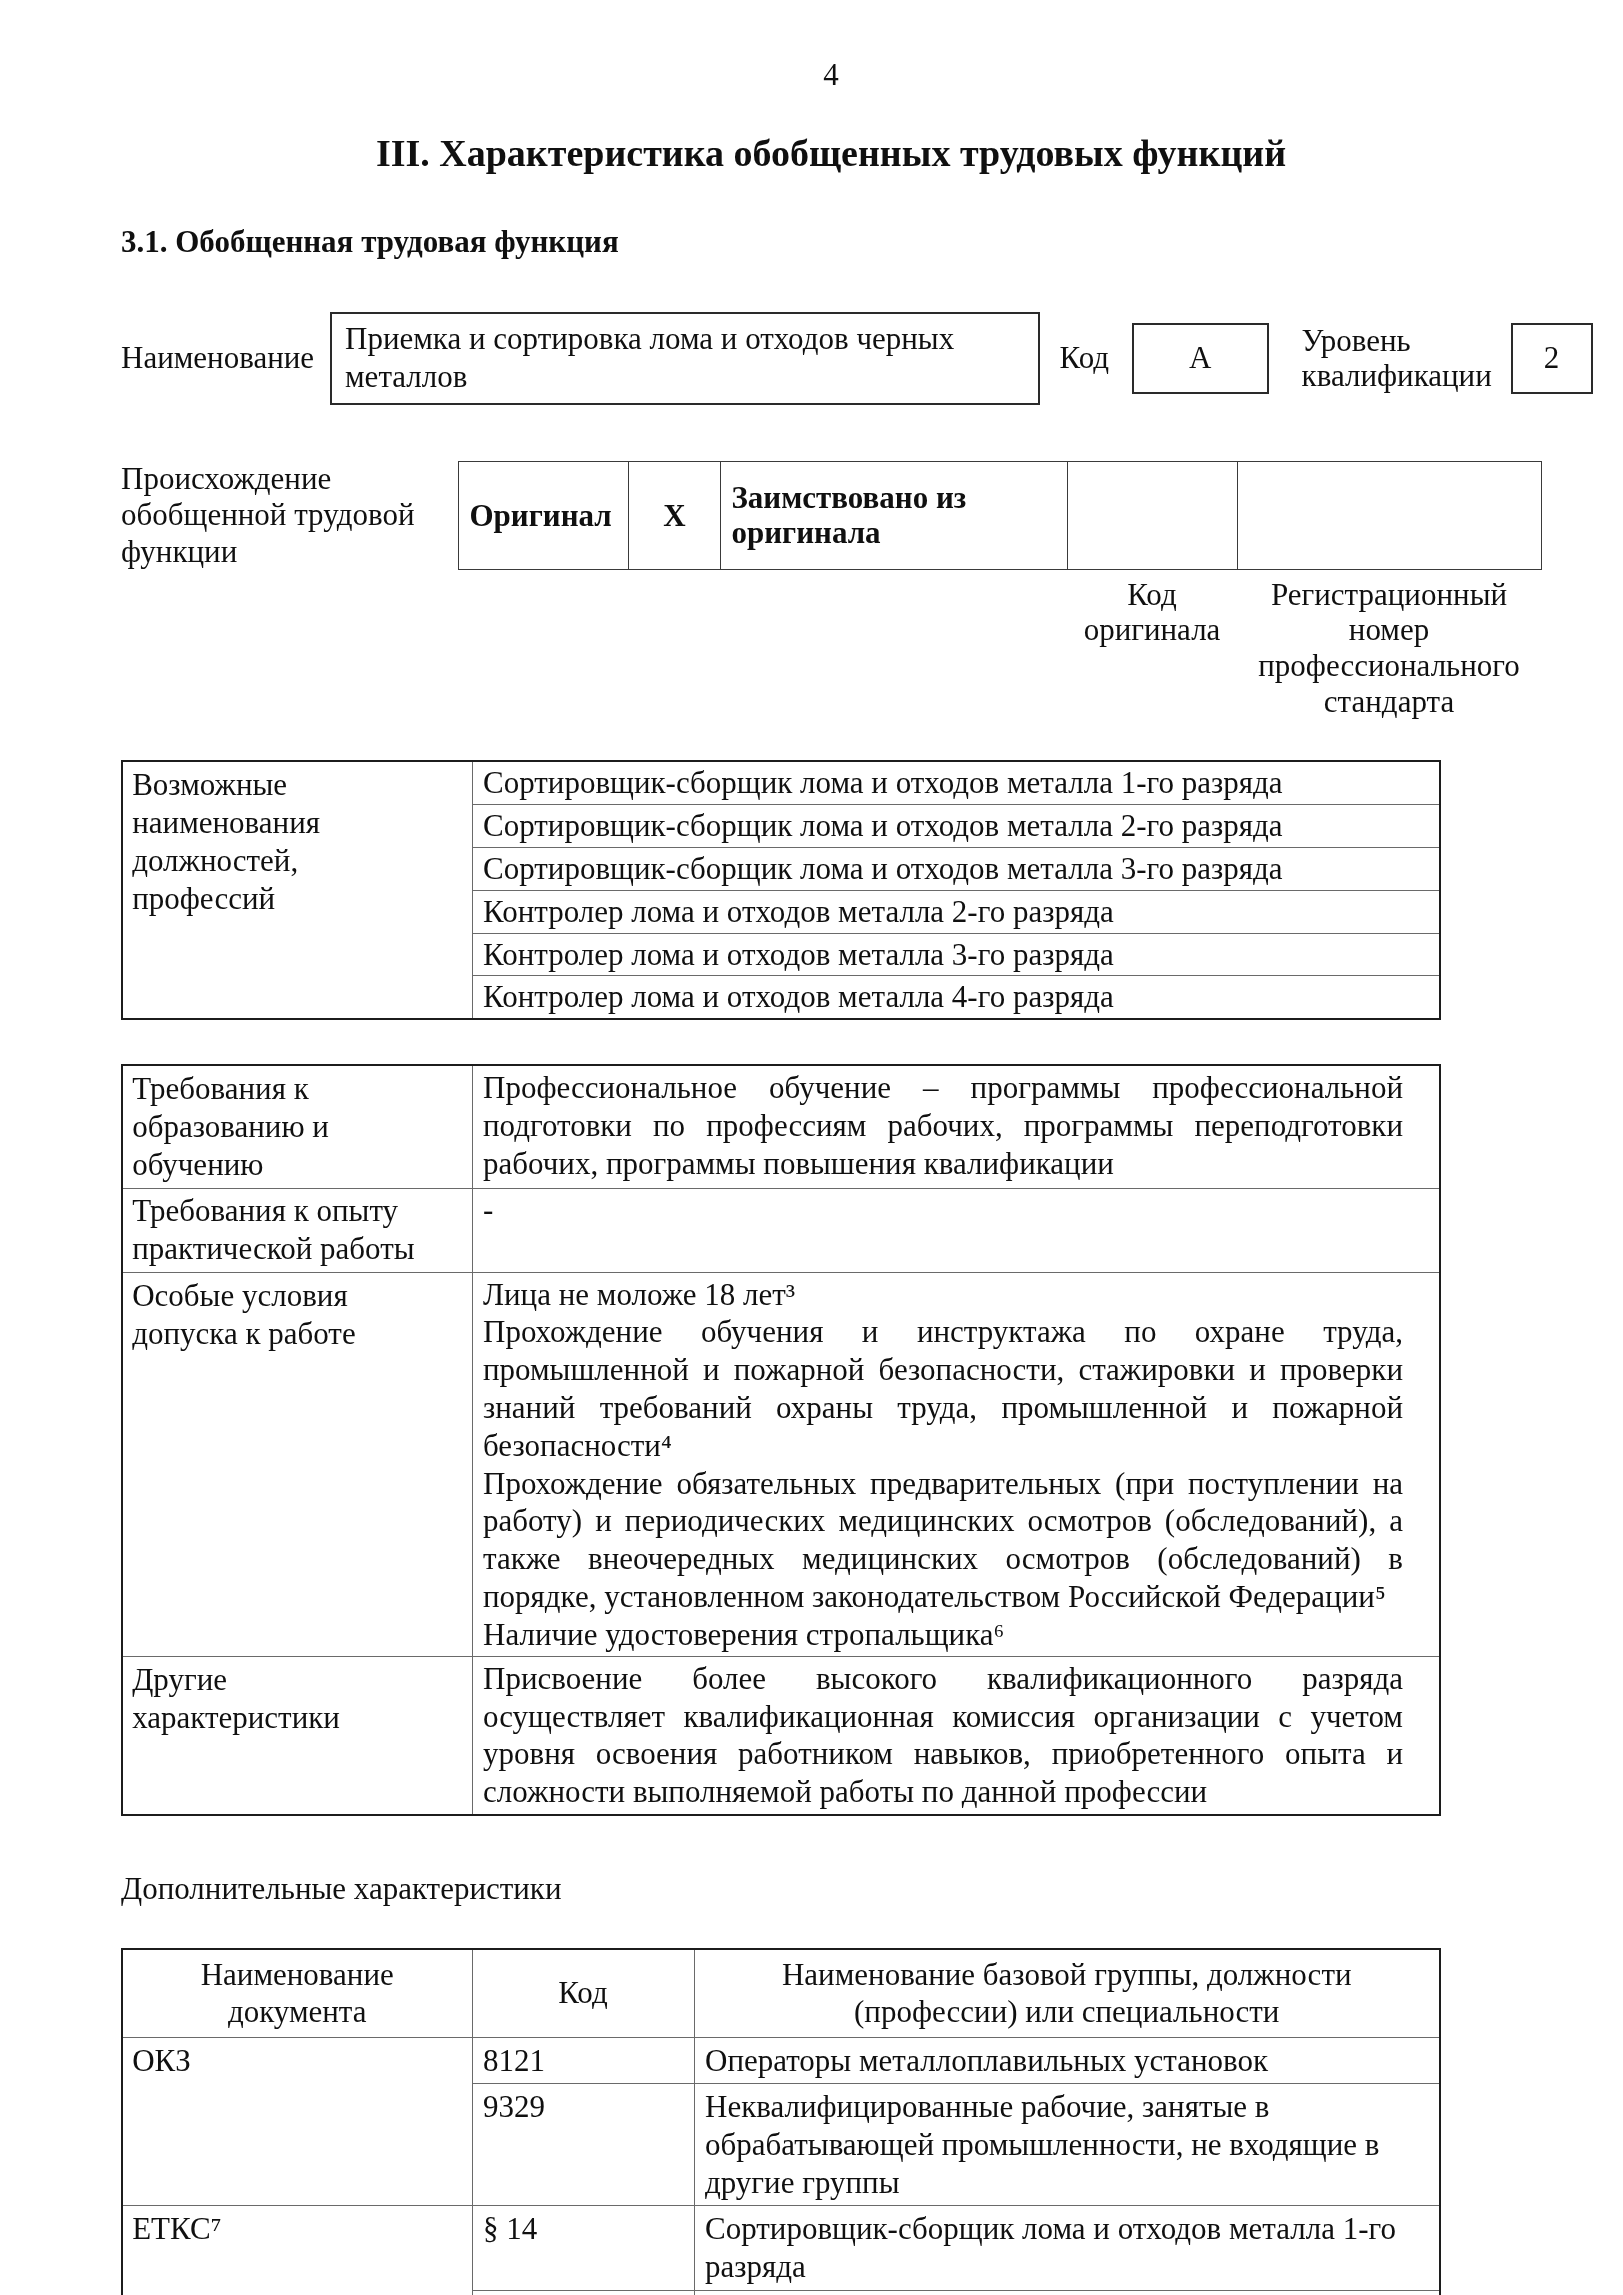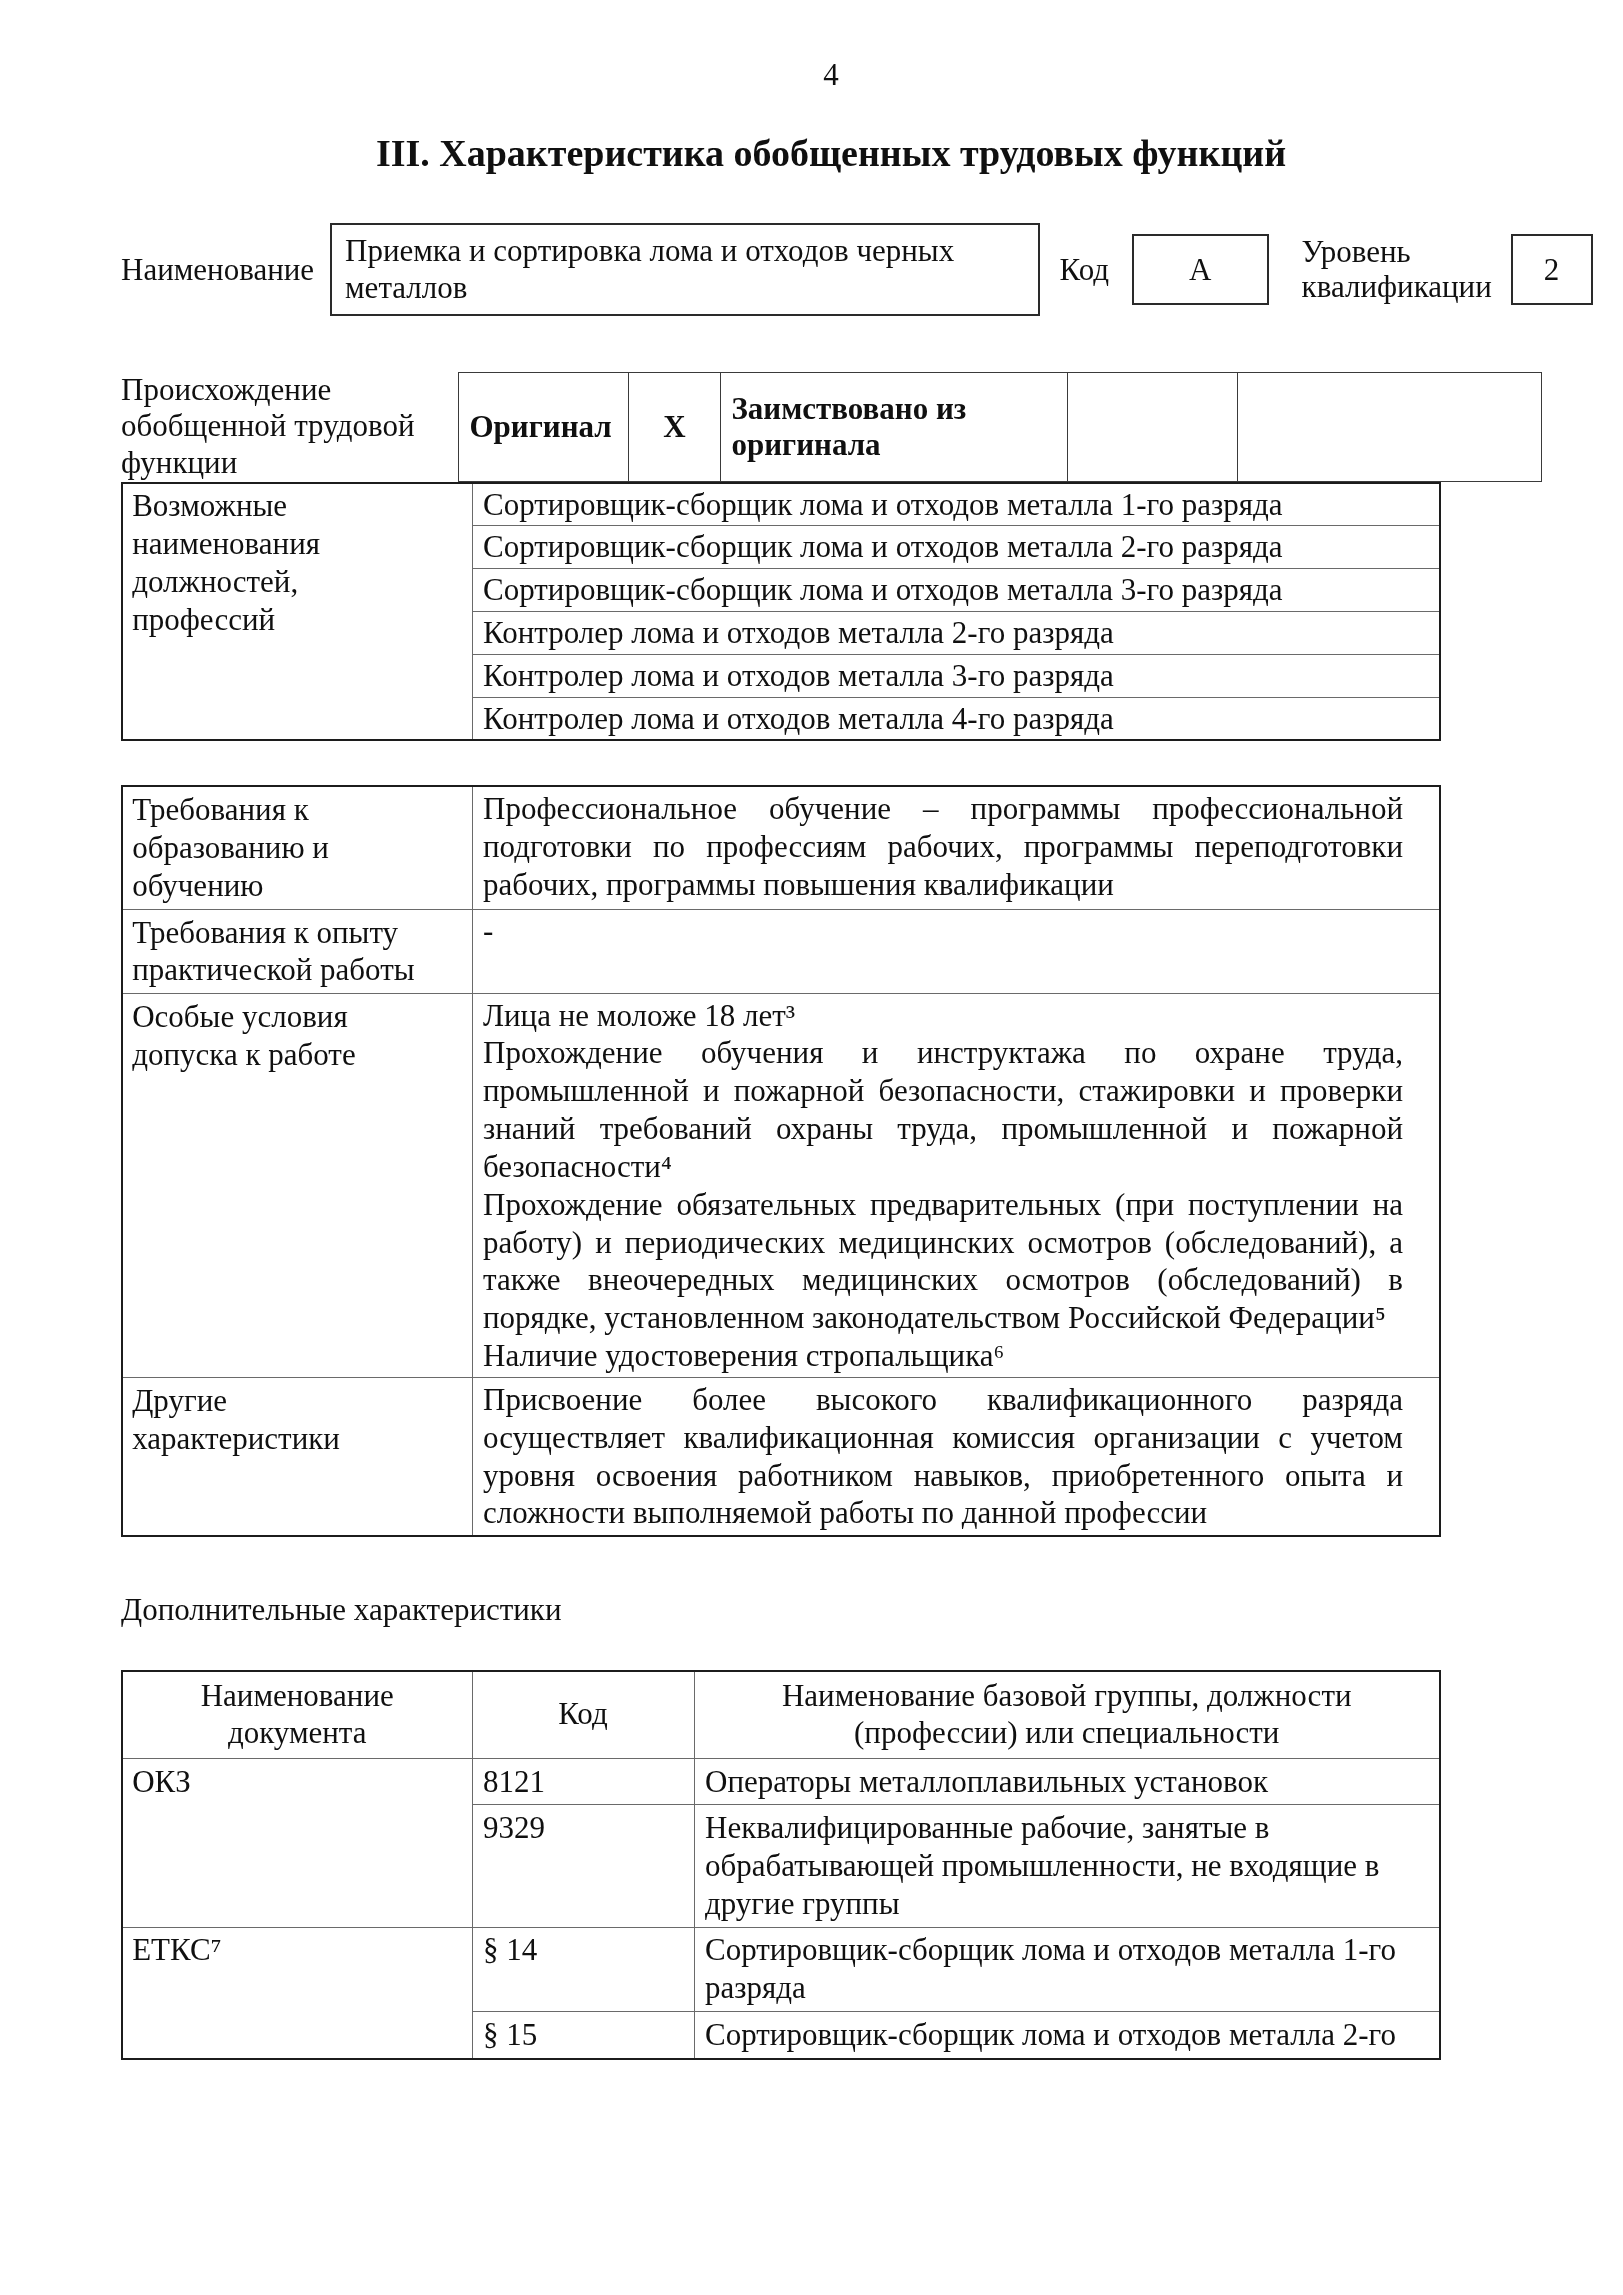--- a/index.html
+++ b/index.html
@@ -61,20 +61,21 @@
 </style>
 </head>
 <body>
 
 <div class="page">
 
   <div class="page-number">4</div>
 
   <div class="title">III. Характеристика обобщенных трудовых функций</div>
 
+  <div class="subtitle">3.1. Обобщенная трудовая функция</div>
 
   <div class="name-row">
     <div class="name-label">Наименование</div>
     <div class="name-box">
       <span>Приемка и сортировка лома и отходов черных металлов</span>
     </div>
     <div class="code-label">Код</div>
     <div class="code-box">А</div>
     <div class="level-label">Уровень квалификации</div>
     <div class="level-box">2</div>
@@ -94,20 +95,24 @@
           <tr>
         <td>Оригинал</td>
         <td class="oc-mark">X</td>
         <td>Заимствовано из оригинала</td>
         <td></td>
         <td></td>
       </tr>
     </tbody>
       </table>
   </div>
+  <div class="origin-captions">
+    <div class="cap-code">Код оригинала</div>
+    <div class="cap-reg">Регистрационный номер профессионального стандарта</div>
+  </div>
 
   <table class="doc-table titles-table">
     <colgroup>
         <col style="width:350px">
         <col>
       </colgroup>
     <tbody>
         <tr>
       <td class="label-cell" rowspan="6">Возможные наименования должностей, профессий</td>
       <td class="t-item">Сортировщик-сборщик лома и отходов металла 1-го разряда</td>

